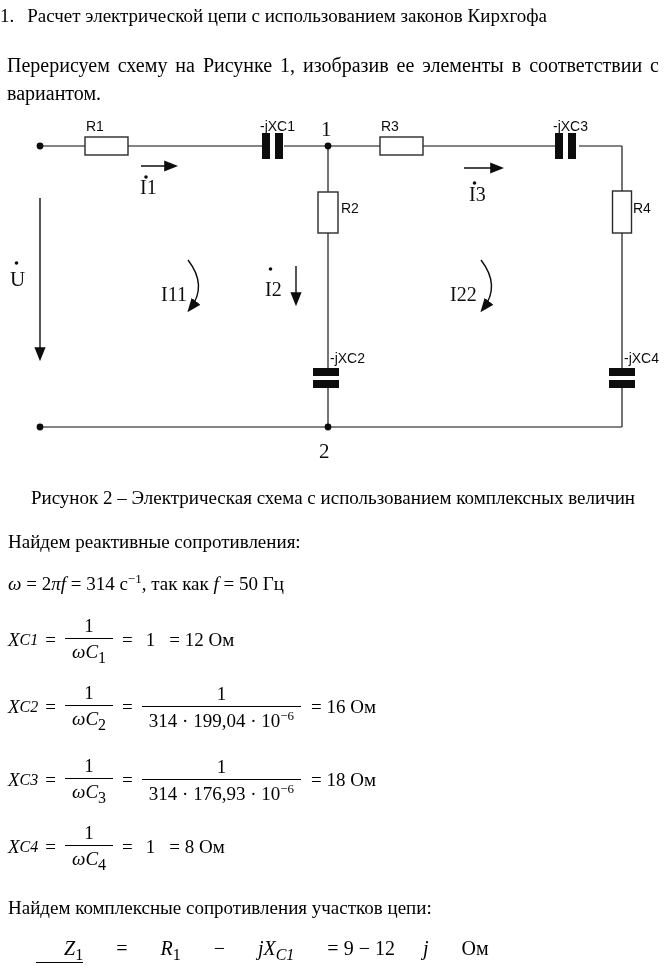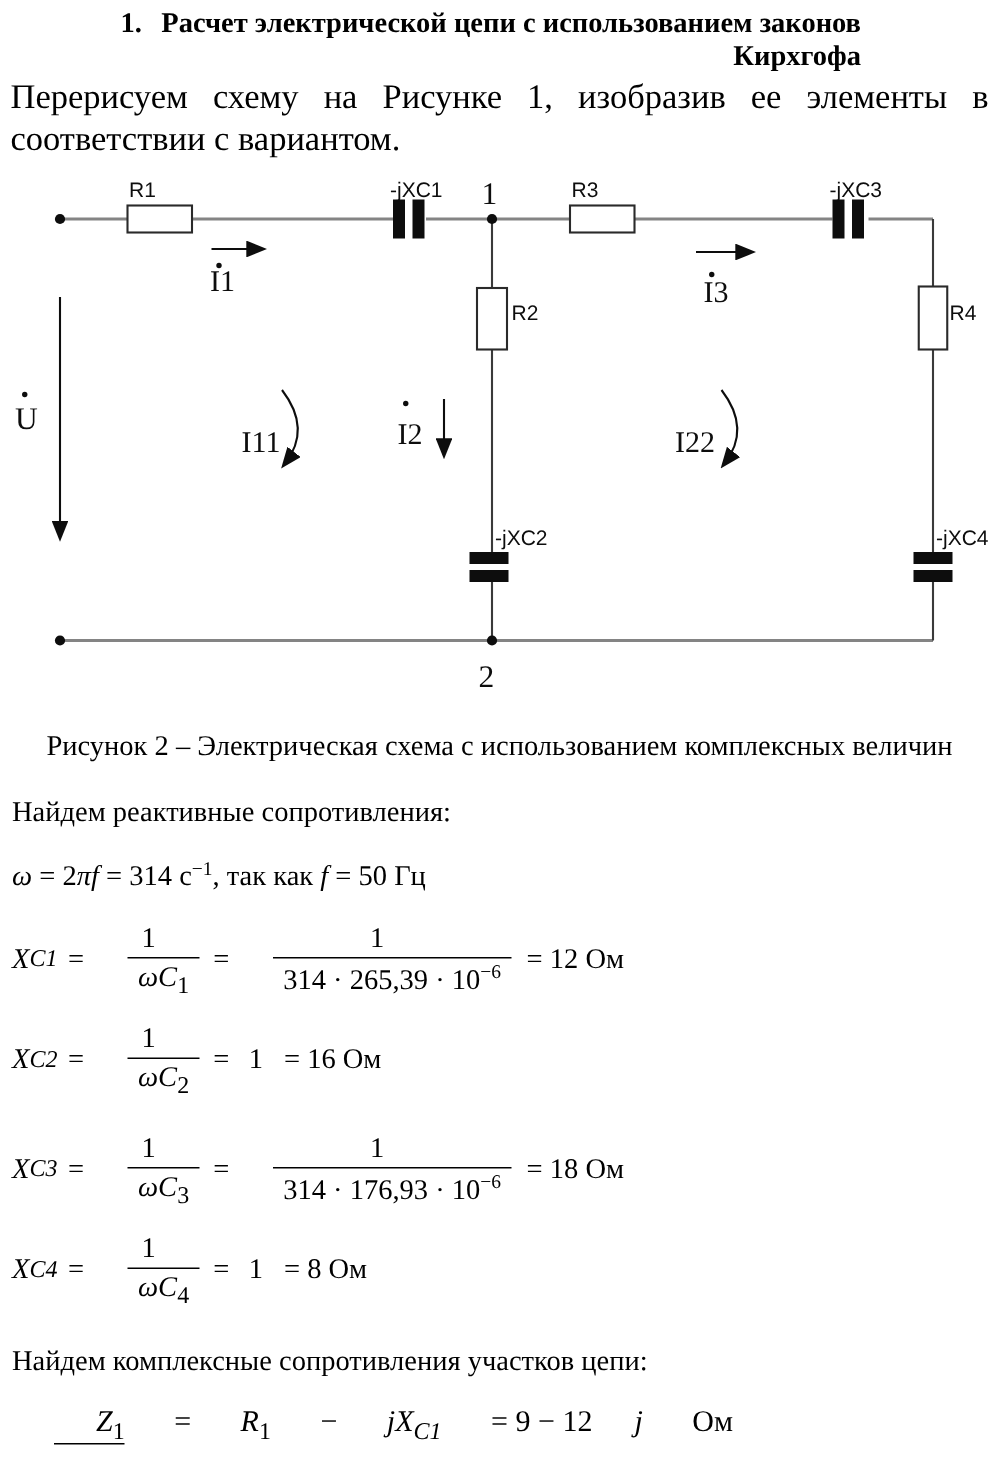--- a/index.html
+++ b/index.html
@@ -1,34 +1,34 @@
 <!DOCTYPE html>
 <html><head>
 <meta charset="utf-8">
 <style>
   * { margin:0; padding:0; box-sizing:border-box; }
   html, body { width:666px; height:979px; background:#ffffff; overflow:hidden; }
   body { position:relative; font-family:"Liberation Serif", serif; color:#000; }
   .abs { position:absolute; }
-  .heading { top:5px; left:0; width:574px; text-align:right; font-weight:bold; font-size:19px; }
+  .heading { top:5px; left:0; width:574px; text-align:left; font-weight:normal; font-size:19px; }
   .heading .num { margin-right:13px; }
-  .intro { top:51px; left:7px; width:652px; font-size:23px; line-height:28px; text-align:justify; }
+  .intro { top:51px; left:7px; width:652px; font-size:20px; line-height:28px; text-align:justify; }
   .caption { top:487px; left:0; width:666px; text-align:center; font-size:19px; }
   .lead { font-size:19px;text-align:right; }
   .reactance-intro { top:531px; left:8px; }
   .impedance-intro { top:897px; left:8px; }
   .omega-line { top:572px; left:8px; font-size:19px; }
   .z-line { top:937px; left:8px; font-size:20px; }
   .it { font-style:italic; }
   .up { font-style:normal; }
   .formula { left:8px; display:flex; align-items:center; font-size:19px; font-style:italic; }
   .f0 { top:615px; } .f1 { top:682px; } .f2 { top:755px; } .f3 { top:822px; }
   .frac { display:inline-flex; flex-direction:column; align-items:center; font-style:normal; margin:0 2px; }
   .frac .num { padding:0 4px 1px; line-height:1.15; }
-  .frac .den { border-top:1.6px solid #000; padding:2px 7px 0; line-height:1.15; white-space:nowrap;margin-left:20px; }
+  .frac .den { border-top:1.6px solid #000; padding:2px 7px 0; line-height:1.15; white-space:nowrap; }
   .eqsign { font-style:normal; margin:0 7px; }
   .result { font-style:normal; margin-left:8px; white-space:pre; }
   sub.s { font-size:16px; line-height:1; }
   sup.s { font-size:13px; line-height:1; }
   .underlined { border-bottom:1.7px solid #000; padding-bottom:3px; }
   .z-line span { white-space:pre;margin-left:28px; }
   .omega-line span { white-space:pre; }
   svg text { fill:#0d0d0d; }
   .lbl-sans  { font-family:"Liberation Sans", sans-serif; font-size:14px; }
   .lbl-serif { font-family:"Liberation Serif", serif; font-size:20px; }
@@ -134,36 +134,36 @@
   <span class="it">X</span>
     <sub class="s it">C1</sub>
   <span class="eqsign">=</span>
   <span class="frac">
       <span class="num">1</span>
       <span class="den"><span class="it">ωC</span><sub class="s up">1</sub></span>
     </span>
   <span class="eqsign">=</span>
   <span class="frac">
       <span class="num">1</span>
-      <span class="den"><span>314 · 265,39 · 10</span><sup class="s">−6</sup></span>
     </span>
   <span class="result">= 12 Ом</span>
 </div>
 
 <div class="abs formula f1">
   <span class="it">X</span>
     <sub class="s it">C2</sub>
   <span class="eqsign">=</span>
   <span class="frac">
       <span class="num">1</span>
       <span class="den"><span class="it">ωC</span><sub class="s up">2</sub></span>
     </span>
   <span class="eqsign">=</span>
   <span class="frac">
       <span class="num">1</span>
+      <span class="den"><span>314 · 199,04 · 10</span><sup class="s">−6</sup></span>
     </span>
   <span class="result">= 16 Ом</span>
 </div>
 
 <div class="abs formula f2">
   <span class="it">X</span>
     <sub class="s it">C3</sub>
   <span class="eqsign">=</span>
   <span class="frac">
       <span class="num">1</span>

